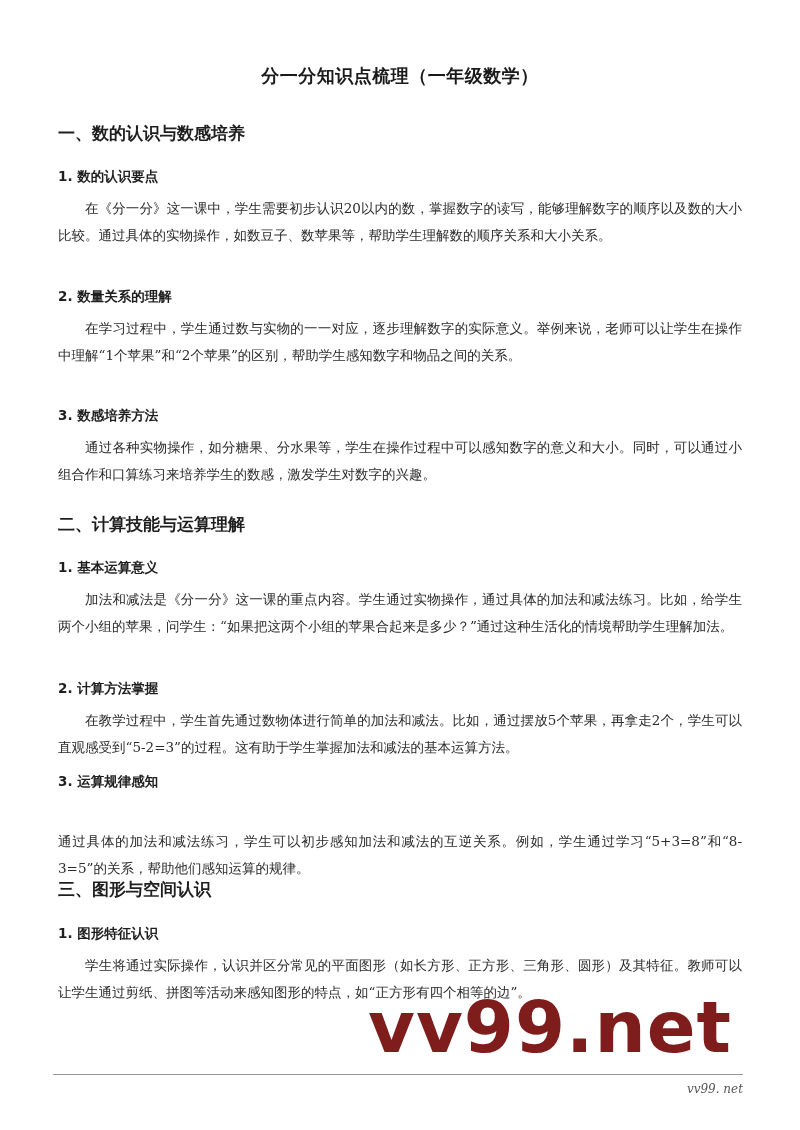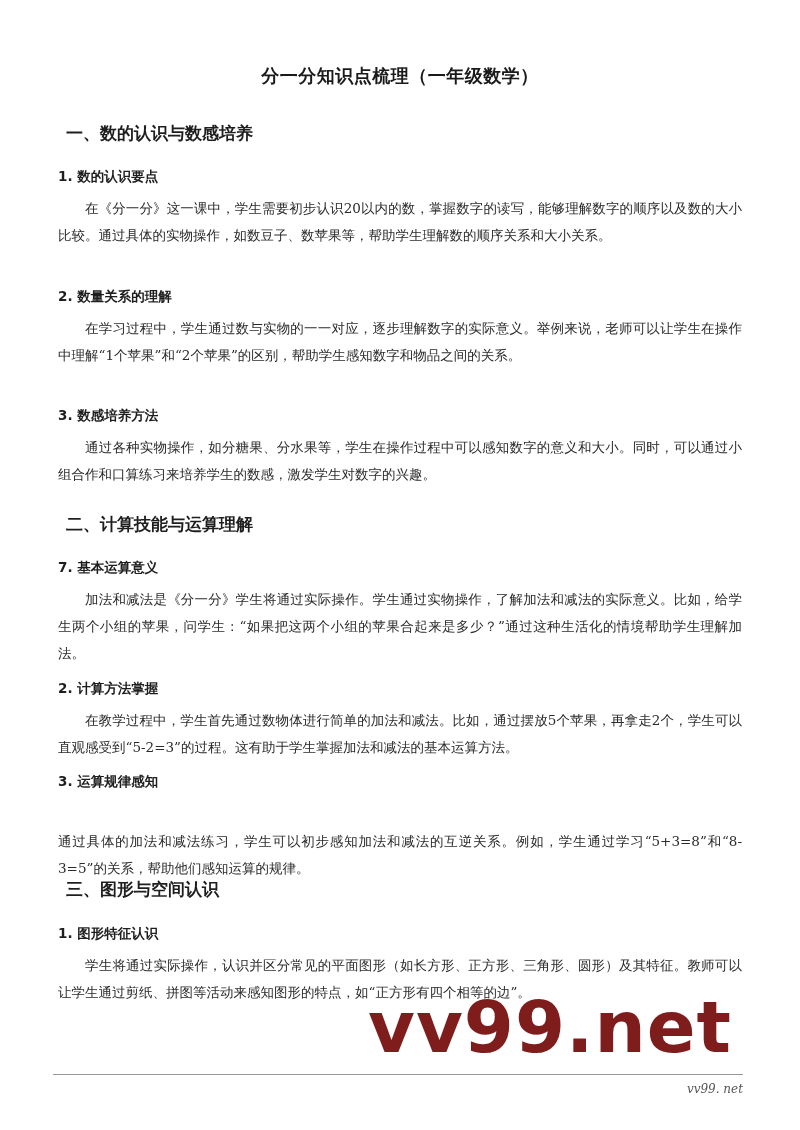--- a/index.html
+++ b/index.html
@@ -33,21 +33,20 @@
       color: #1a1a1a;
       letter-spacing: 0.5px;
     }
     .section-title {
       position: absolute;
       left: 0;
       font-family: "DejaVu Sans", "Liberation Sans", sans-serif;
       font-size: 17px;
       font-weight: bold;
       color: #1e1e1e;
-      margin-left: 8px;
     }
     .sub-title {
       position: absolute;
       left: 0;
       font-family: "DejaVu Sans", "Liberation Sans", sans-serif;
       font-size: 13.5px;
       font-weight: bold;
       color: #1e1e1e;
     }
     .para {
@@ -108,22 +107,22 @@
   <div class="para" style="top:195px">在《分一分》这一课中，学生需要初步认识20以内的数，掌握数字的读写，能够理解数字的顺序以及数的大小比较。通过具体的实物操作，如数豆子、数苹果等，帮助学生理解数的顺序关系和大小关系。</div>
 
   <div class="sub-title" style="top:288px">2. 数量关系的理解</div>
   <div class="para" style="top:315px">在学习过程中，学生通过数与实物的一一对应，逐步理解数字的实际意义。举例来说，老师可以让学生在操作中理解“1个苹果”和“2个苹果”的区别，帮助学生感知数字和物品之间的关系。</div>
 
   <div class="sub-title" style="top:407px">3. 数感培养方法</div>
   <div class="para" style="top:434px">通过各种实物操作，如分糖果、分水果等，学生在操作过程中可以感知数字的意义和大小。同时，可以通过小组合作和口算练习来培养学生的数感，激发学生对数字的兴趣。</div>
 
   <div class="section-title" style="top:513px">二、计算技能与运算理解</div>
 
-  <div class="sub-title" style="top:559px">7. 基本运算意义</div>
-  <div class="para" style="top:586px">加法和减法是《分一分》学生将通过实际操作。学生通过实物操作，了解加法和减法的实际意义。比如，给学生两个小组的苹果，问学生：“如果把这两个小组的苹果合起来是多少？”通过这种生活化的情境帮助学生理解加法。</div>
+  <div class="sub-title" style="top:559px">1. 基本运算意义</div>
+  <div class="para" style="top:586px">加法和减法是《分一分》这一课的重点内容。学生通过实物操作，通过具体的加法和减法练习。比如，给学生两个小组的苹果，问学生：“如果把这两个小组的苹果合起来是多少？”通过这种生活化的情境帮助学生理解加法。</div>
 
   <div class="sub-title" style="top:680px">2. 计算方法掌握</div>
   <div class="para" style="top:707px">在教学过程中，学生首先通过数物体进行简单的加法和减法。比如，通过摆放5个苹果，再拿走2个，学生可以直观感受到“5-2=3”的过程。这有助于学生掌握加法和减法的基本运算方法。</div>
 
   <div class="sub-title" style="top:773px">3. 运算规律感知</div>
   <div class="para no-indent" style="top:828px">通过具体的加法和减法练习，学生可以初步感知加法和减法的互逆关系。例如，学生通过学习“5+3=8”和“8-3=5”的关系，帮助他们感知运算的规律。</div>
 
   <div class="section-title" style="top:878px">三、图形与空间认识</div>
 
   <div class="sub-title" style="top:925px">1. 图形特征认识</div>

